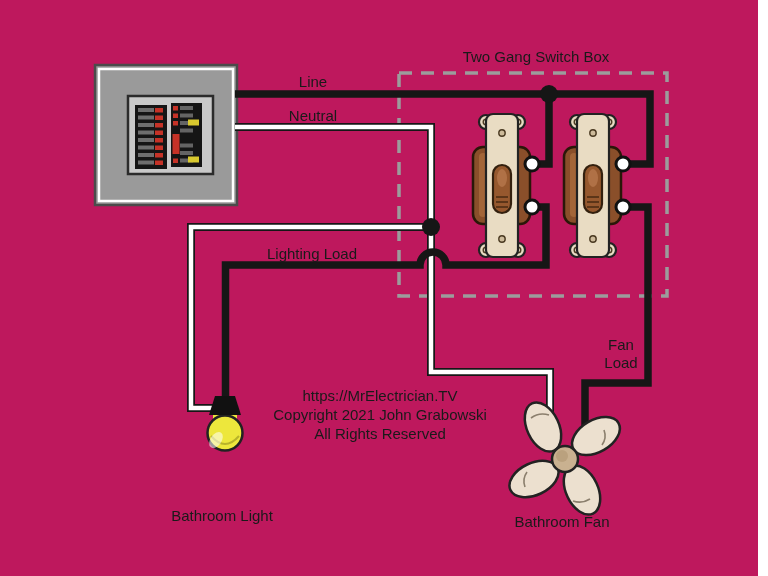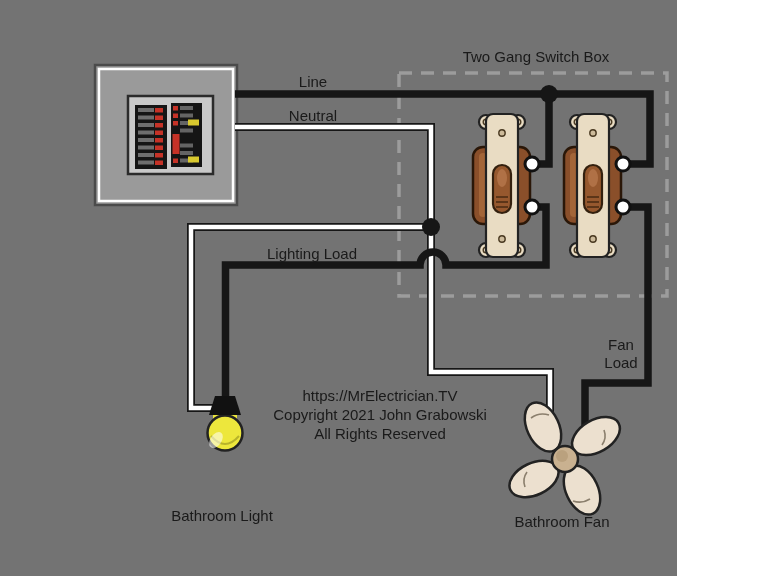--- a/index.html
+++ b/index.html
@@ -1,19 +1,19 @@
 <!DOCTYPE html>
 <html><head>
 <meta charset="utf-8">
 <style>
   html, body { margin: 0; padding: 0; background: #ffffff; }
   .canvas {
     position: relative;
-    width: 677px; height: 576px;
-    background: #737373;
+    width: 758px; height: 576px;
+    background: #be185d;
     overflow: hidden;
     font-family: "Liberation Sans", sans-serif;
   }
   svg { display: block; }
   svg text {
     font-family: "Liberation Sans", sans-serif;
     fill: #1a1a1a;
   }
   .lbl { font-size: 15px; }
   .wm  { font-size: 15px; }

